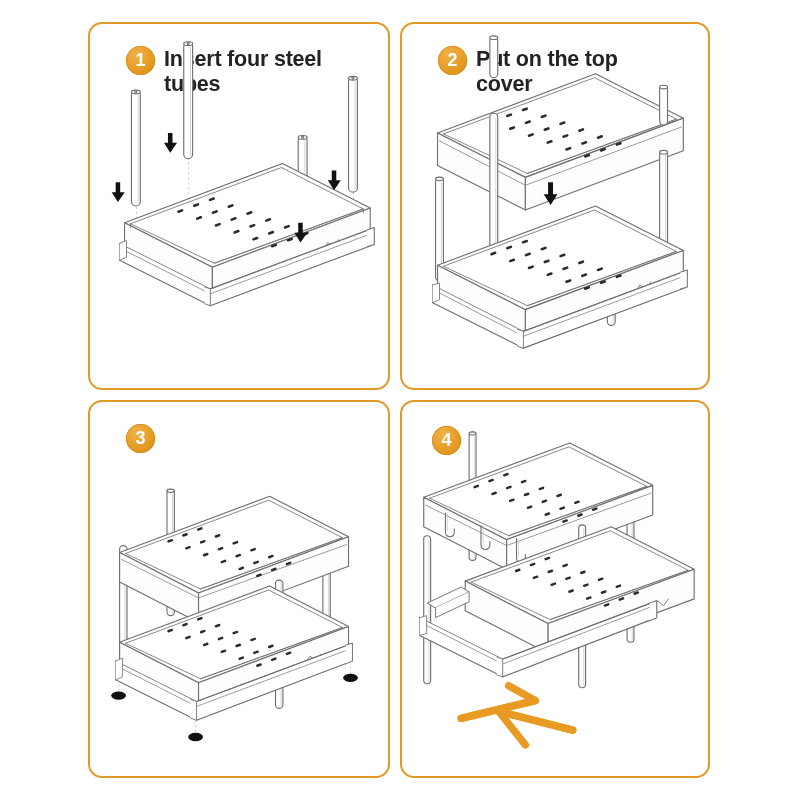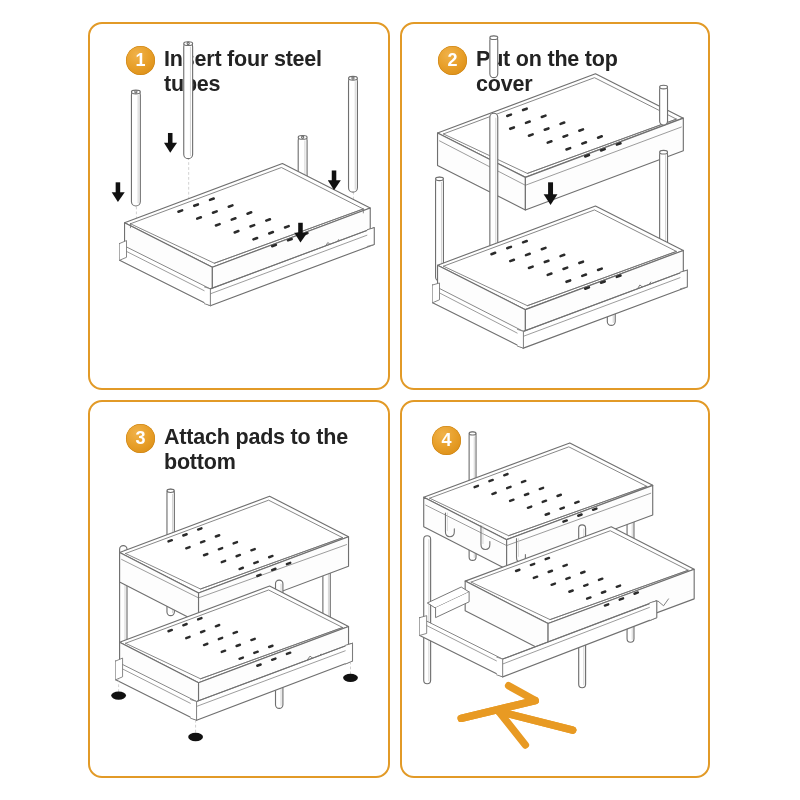--- a/index.html
+++ b/index.html
@@ -327,21 +327,20 @@
       <g fill="#111111" stroke="none">
         <rect x="148" y="160" width="5" height="14"></rect>
         <polygon points="143.5,172 157.5,172 150.5,183"></polygon>
       </g>
     </svg>
   </div>
 
   <div class="panel" id="panel-3">
     <div class="panel-head">
       <div class="badge">3</div>
-      <div class="step-text">Attach pads to the bottom</div>
     </div>
 
     <svg class="art" viewBox="0 0 302 378">
       <g fill="none" stroke="#707070" stroke-width="1.15" stroke-linejoin="round" stroke-linecap="round">
 
         <g>
           <rect x="30" y="145" width="7.5" height="133" rx="3.7" fill="#fff"></rect>
           <line x1="35.5" y1="149" x2="35.5" y2="275" stroke="#C9C9C9" stroke-width="0.8"></line>
         </g>
 

